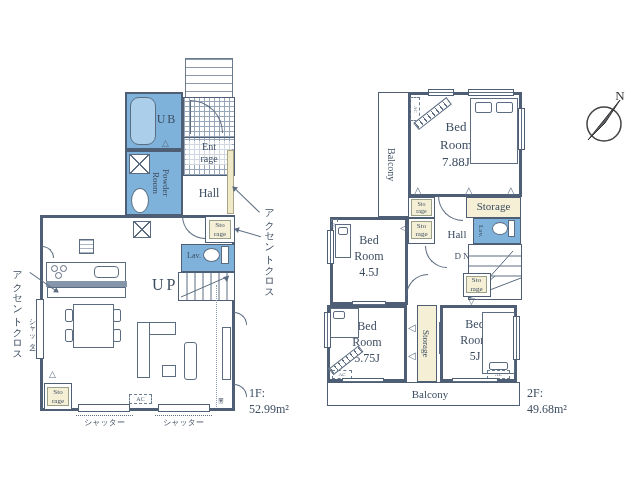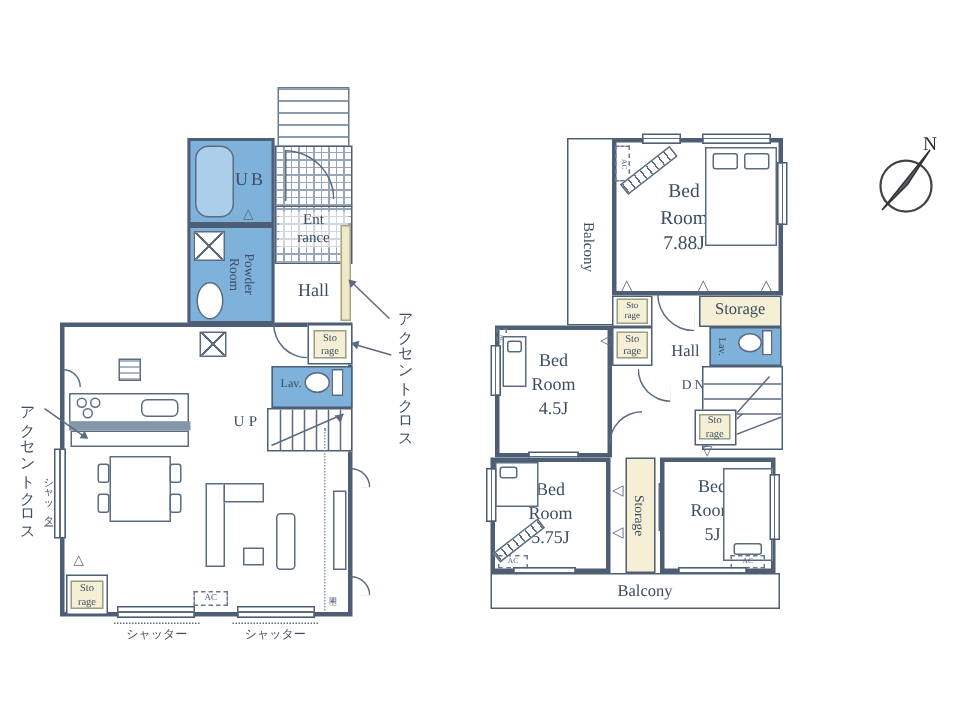--- a/index.html
+++ b/index.html
@@ -52,21 +52,21 @@
   <div class="room outer" style="left:40px;top:215px;width:195px;height:196px;"></div>
 
   <div class="abs stripes" style="left:185px;top:58px;width:48px;height:40px;border:1px solid #6b7b8e;box-sizing:border-box;"></div>
 
   <div class="room grid" style="left:183px;top:97px;width:52px;height:41px;"></div>
   <div class="arc tr" style="left:190px;top:100px;width:33px;height:33px;"></div>
   <div class="abs" style="left:190px;top:100px;width:0;height:34px;border-left:1.2px solid #5c6c80;"></div>
 
   <div class="room grid" style="left:183px;top:137px;width:52px;height:39px;"></div>
   <div class="lbl" style="left:186px;top:141px;width:46px;font-size:10px;line-height:1.2;background:rgba(255,255,255,.55);">Ent
-rance</div>
+rage</div>
 
   <div class="room wet" style="left:125px;top:92px;width:58px;height:58px;border-width:2px;"></div>
   <div class="furn" style="left:130px;top:97px;width:26px;height:48px;border-radius:9px;background:#abcfea;"></div>
   <div class="lbl" style="left:152px;top:112px;width:30px;font-size:12px;letter-spacing:2px;">UB</div>
   <div class="fold" style="left:162px;top:139px;font-size:9px;">△</div>
 
   <div class="room wet" style="left:125px;top:150px;width:58px;height:66px;border-width:2px;"></div>
   <div class="furn xbox" style="left:129px;top:154px;width:21px;height:20px;"></div>
   <div class="oval" style="left:131px;top:188px;width:18px;height:25px;"></div>
   <div class="lbl vtext" style="left:151px;top:153px;height:60px;font-size:9px;">Powder
@@ -92,21 +92,21 @@
           <line x1="16" y1="0" x2="16" y2="27"></line>
         <line x1="24" y1="0" x2="24" y2="27"></line>
           <line x1="32" y1="0" x2="32" y2="27"></line>
         <line x1="40" y1="0" x2="40" y2="27"></line>
           <line x1="48" y1="0" x2="48" y2="27"></line>
         <line x1="2" y1="24" x2="50" y2="3"></line>
       </g>
       <polygon points="50,3 44,4 48,9" fill="#5c6c80"></polygon>
     </svg>
   </div>
-  <div class="lbl" style="left:152px;top:276px;width:26px;font-size:10px;letter-spacing:3px;">UP</div>
+  <div class="lbl" style="left:152px;top:276px;width:26px;font-size:16px;letter-spacing:3px;">UP</div>
 
   <div class="furn xbox" style="left:133px;top:221px;width:18px;height:17px;"></div>
   <div class="furn" style="left:79px;top:239px;width:15px;height:15px;background-image:repeating-linear-gradient(0deg,#aab6c4 0 1px,transparent 1px 4px);"></div>
   <div class="furn" style="left:46px;top:262px;width:80px;height:20px;"></div>
   <div class="circ" style="left:51px;top:265px;width:7px;height:7px;"></div>
   <div class="circ" style="left:60px;top:265px;width:7px;height:7px;"></div>
   <div class="circ" style="left:55px;top:272px;width:7px;height:7px;"></div>
   <div class="furn" style="left:94px;top:266px;width:25px;height:12px;border-radius:4px;"></div>
   <div class="abs" style="left:46px;top:281px;width:81px;height:6px;background:#8596ab;"></div>
   <div class="furn" style="left:47px;top:287px;width:79px;height:11px;"></div>
@@ -147,20 +147,24 @@
 
   <div class="lbl vjp jp" style="left:10px;top:260px;height:100px;font-size:10px;">アクセントクロス</div>
   <div class="dline" style="left:30px;top:272px;width:34px;transform:rotate(35deg);"></div>
   <div class="ah" style="left:54px;top:289px;border-left:5px solid #5c6c80;transform:rotate(35deg);"></div>
   <div class="lbl vjp jp" style="left:262px;top:198px;height:100px;font-size:10px;">アクセントクロス</div>
   <div class="dline" style="left:236px;top:229px;width:26px;transform:rotate(16deg);"></div>
   <div class="ah" style="left:231px;top:226px;border-right:5px solid #5c6c80;transform:rotate(16deg);"></div>
   <div class="dline" style="left:234px;top:187px;width:36px;transform:rotate(44deg);"></div>
   <div class="ah" style="left:229px;top:184px;border-right:5px solid #5c6c80;transform:rotate(44deg);"></div>
 
+  <div class="abs" style="left:249px;top:386px;font-size:12px;line-height:1.3;">
+    <div>1F:</div>
+    <div>52.99m²</div>
+  </div>
 
   <div class="room thin" style="left:378px;top:92px;width:31px;height:125px;"></div>
   <div class="lbl vtext" style="left:386px;top:128px;height:74px;font-size:10px;">Balcony</div>
 
   <div class="room outer" style="left:408px;top:92px;width:114px;height:105px;"></div>
   <div class="lbl" style="left:410px;top:118px;width:92px;font-size:13px;line-height:1.35;">Bed
 Room
 7.88J</div>
   <div class="dash vtext" style="left:410px;top:97px;width:10px;height:24px;font-size:5px;">AC</div>
   <div class="abs diagbar" style="left:416px;top:122px;width:42px;height:9px;transform:rotate(-38deg);transform-origin:left center;"></div>
@@ -246,20 +250,24 @@
   <div class="furn" style="left:482px;top:312px;width:33px;height:62px;"></div>
   <div class="furn" style="left:489px;top:362px;width:19px;height:8px;border-radius:2px;"></div>
   <div class="dash" style="left:487px;top:370px;width:23px;height:9px;font-size:5px;">AC</div>
   <div class="win-v" style="left:513px;top:316px;width:7px;height:44px;"></div>
   <div class="win-h" style="left:342px;top:378px;width:42px;height:7px;"></div>
   <div class="win-h" style="left:452px;top:378px;width:46px;height:7px;"></div>
 
   <div class="room thin" style="left:327px;top:382px;width:193px;height:24px;"></div>
   <div class="lbl" style="left:397px;top:388px;width:66px;font-size:11px;">Balcony</div>
 
+  <div class="abs" style="left:527px;top:386px;font-size:12px;line-height:1.3;">
+    <div>2F:</div>
+    <div>49.68m²</div>
+  </div>
 
   <div class="abs" style="left:578px;top:88px;width:56px;height:60px;">
     <svg width="56" height="60">
       <circle cx="26" cy="36" r="17" fill="none" stroke="#444" stroke-width="1.5"></circle>
       <polygon points="42,12 10,52 27,35" fill="#5a5f66" stroke="#333" stroke-width="1"></polygon>
     </svg>
     <div class="lbl" style="left:34px;top:0;width:16px;font-size:13px;color:#333;">N</div>
   </div>
 
 </div>

